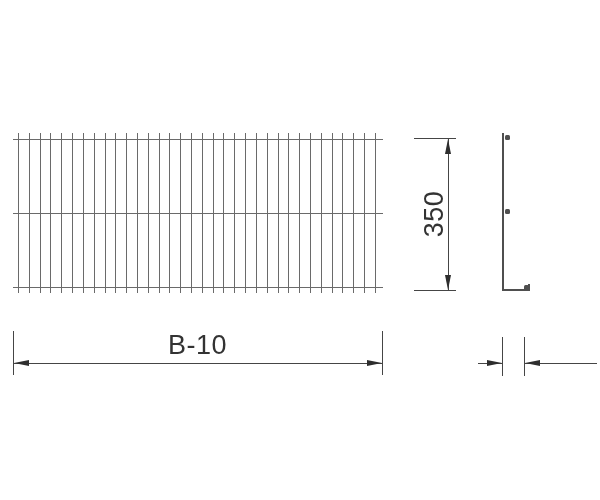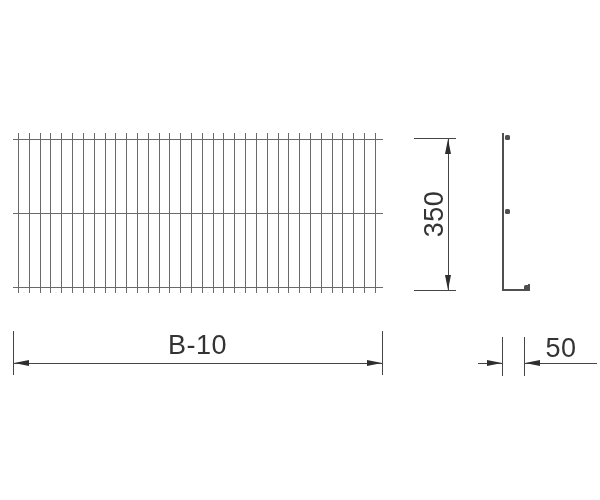--- a/index.html
+++ b/index.html
@@ -106,15 +106,14 @@
   <div class="dot" style="left:505px; top:135px;"></div>
   <div class="dot" style="left:505px; top:209px;"></div>
   <div class="dot" style="left:524px; top:285px;"></div>
 
   <div class="vline" style="left:502px; top:337px; height:39px;"></div>
   <div class="vline" style="left:524px; top:337px; height:39px;"></div>
   <div class="hline" style="left:478px; top:363px; width:24px;"></div>
   <div class="hline" style="left:524px; top:363px; width:73px;"></div>
   <div class="arr arr-right" style="left:487px; top:359.5px;"></div>
   <div class="arr arr-left" style="left:525px; top:359.5px;"></div>
-  <div class="dimlabel" style="left:532px; top:335px; width:58px; text-align:center;">50</div>
 
 </div>
 
 </body></html>

